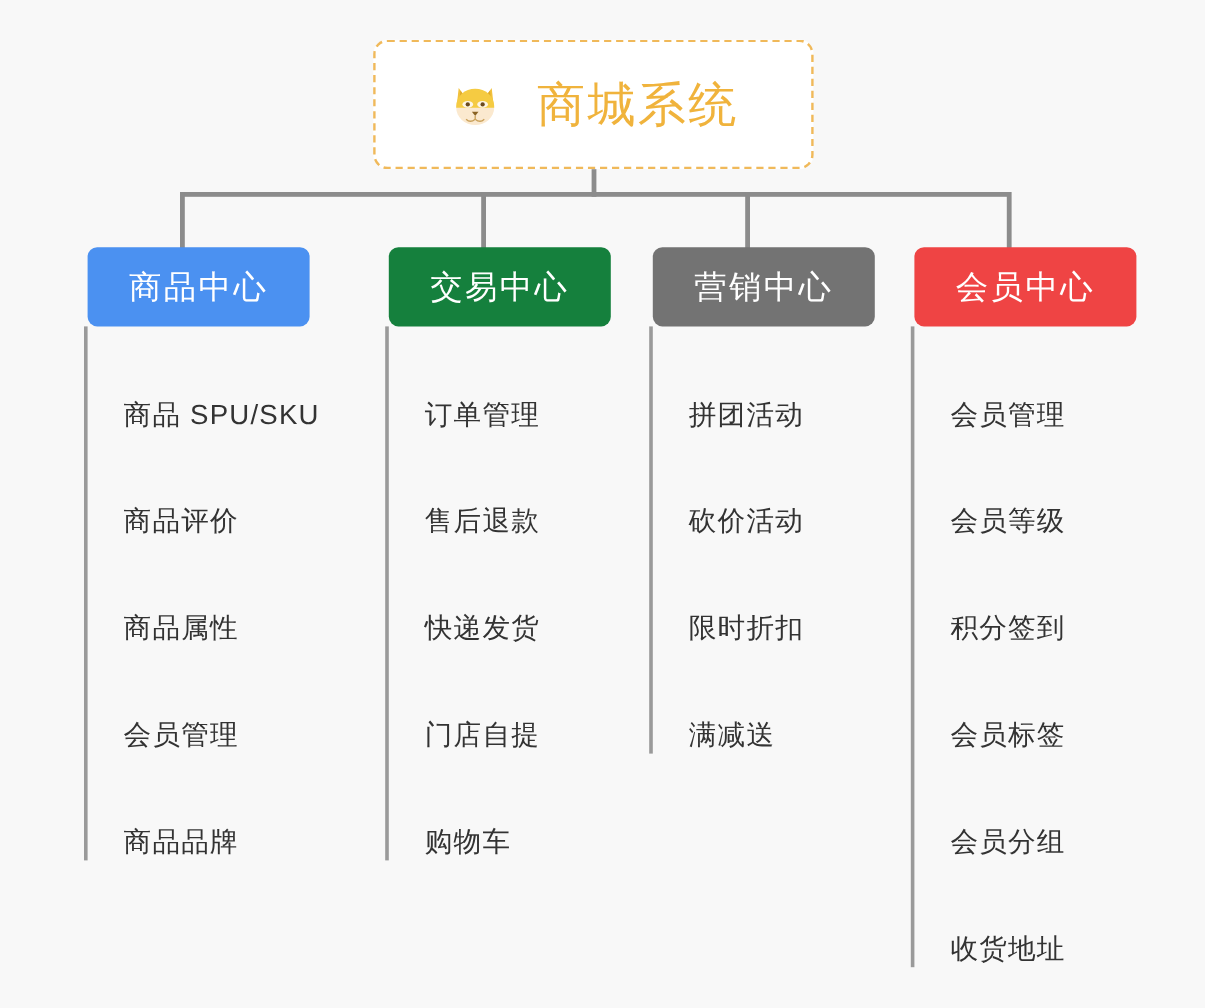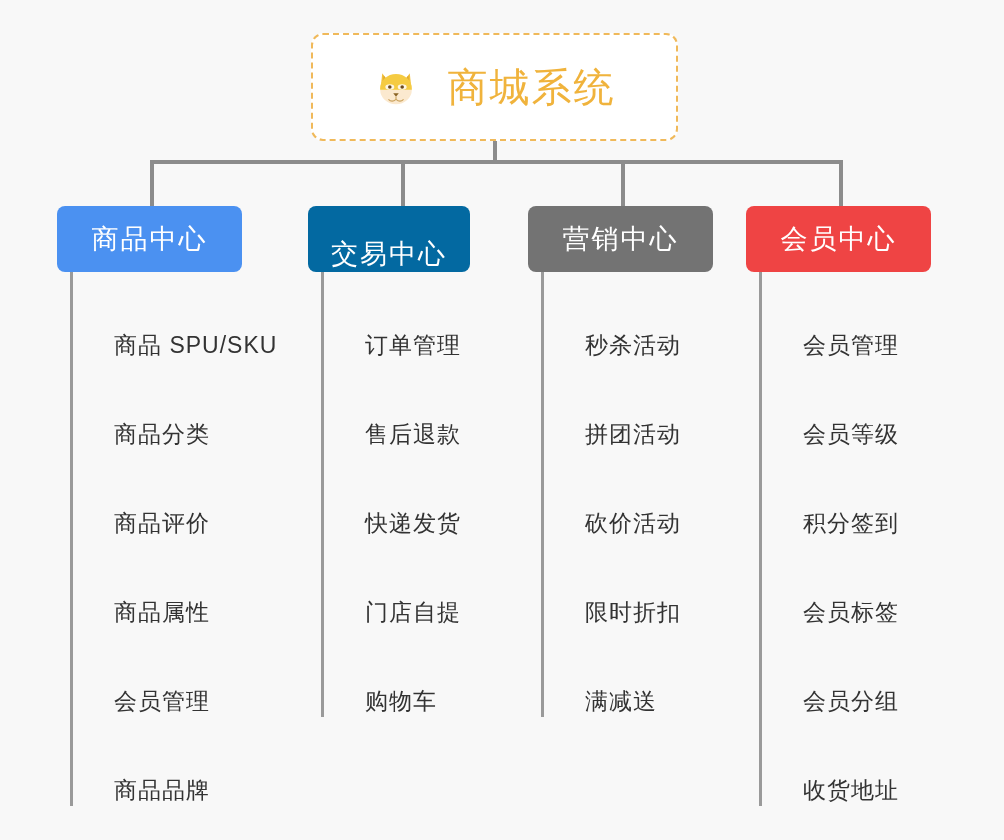--- a/index.html
+++ b/index.html
@@ -84,20 +84,21 @@
     box-sizing: border-box;
     height: 66px;
     border-radius: 8px;
     display: flex;
     align-items: center;
     justify-content: center;
     color: #ffffff;
     font-size: 27px;
     letter-spacing: 2px;
     white-space: nowrap;
+    margin-left: 16px;
   }
 
   
   .leaf-list {
     position: relative;
     margin-left: 13px;
     border-left: 3px solid #9a9a9a;
     padding-top: 0;
   }
   .leaf-item {
@@ -116,21 +117,20 @@
     bottom: 0;
     height: 2px;
     background: #a8a8a8;
   }
   .leaf-label {
     font-size: 23px;
     color: #333333;
     white-space: nowrap;
     line-height: 1.1;
     letter-spacing: 1px;
-    margin-left: 11px;
   }
 </style>
 <style>.column:nth-of-type(1) .leaf-item:nth-child(1)::after{width:208px;}.column:nth-of-type(1) .leaf-item:nth-child(2)::after{width:157px;}.column:nth-of-type(1) .leaf-item:nth-child(3)::after{width:157px;}.column:nth-of-type(1) .leaf-item:nth-child(4)::after{width:157px;}.column:nth-of-type(1) .leaf-item:nth-child(5)::after{width:157px;}.column:nth-of-type(1) .leaf-item:nth-child(6)::after{width:157px;}.column:nth-of-type(2) .leaf-item:nth-child(1)::after{width:157px;}.column:nth-of-type(2) .leaf-item:nth-child(2)::after{width:157px;}.column:nth-of-type(2) .leaf-item:nth-child(3)::after{width:157px;}.column:nth-of-type(2) .leaf-item:nth-child(4)::after{width:157px;}.column:nth-of-type(2) .leaf-item:nth-child(5)::after{width:134px;}.column:nth-of-type(2) .leaf-item:nth-child(6)::after{width:157px;}.column:nth-of-type(3) .leaf-item:nth-child(1)::after{width:157px;}.column:nth-of-type(3) .leaf-item:nth-child(2)::after{width:157px;}.column:nth-of-type(3) .leaf-item:nth-child(3)::after{width:157px;}.column:nth-of-type(3) .leaf-item:nth-child(4)::after{width:157px;}.column:nth-of-type(3) .leaf-item:nth-child(5)::after{width:157px;}.column:nth-of-type(3) .leaf-item:nth-child(6)::after{width:134px;}.column:nth-of-type(4) .leaf-item:nth-child(1)::after{width:157px;}.column:nth-of-type(4) .leaf-item:nth-child(2)::after{width:157px;}.column:nth-of-type(4) .leaf-item:nth-child(3)::after{width:157px;}.column:nth-of-type(4) .leaf-item:nth-child(4)::after{width:157px;}.column:nth-of-type(4) .leaf-item:nth-child(5)::after{width:157px;}.column:nth-of-type(4) .leaf-item:nth-child(6)::after{width:157px;}</style></head>
 <body style="background: rgb(248, 248, 248);">
 
 <div id="mindmap">
 
   <div class="root-node" style="border-color: rgb(240, 185, 90); background: rgb(255, 255, 255);">
     <span class="root-emoji">
       <svg width="44" height="44" viewBox="0 0 64 64" aria-hidden="true">
@@ -162,39 +162,36 @@
 
   <div class="column" style="left:57px;width:210px">
     <div class="cat-box" style="width: 185px; background: rgb(75, 145, 241);">
       <span>商品中心</span>
     </div>
     <div class="leaf-list">
       <div class="leaf-item" style="--rule: 208px;">
           <span class="leaf-label">商品 SPU/SKU</span>
         </div>
       <div class="leaf-item" style="--rule: 157px;">
-          <span class="leaf-label">商品分类</span>
-        </div>
-      <div class="leaf-item" style="--rule: 157px;">
           <span class="leaf-label">商品评价</span>
         </div>
       <div class="leaf-item" style="--rule: 157px;">
           <span class="leaf-label">商品属性</span>
         </div>
       <div class="leaf-item" style="--rule: 157px;">
           <span class="leaf-label">会员管理</span>
         </div>
       <div class="leaf-item" style="--rule: 157px;">
           <span class="leaf-label">商品品牌</span>
         </div>
     </div>
   </div>
 
   <div class="column" style="left:308px;width:210px">
-    <div class="cat-box" style="width: 162px; background: #0369a1; align-items: flex-end;">
+    <div class="cat-box" style="width: 185px; background: #15803d;">
       <span>交易中心</span>
     </div>
     <div class="leaf-list">
       <div class="leaf-item" style="--rule: 157px;">
           <span class="leaf-label">订单管理</span>
         </div>
       <div class="leaf-item" style="--rule: 157px;">
           <span class="leaf-label">售后退款</span>
         </div>
       <div class="leaf-item" style="--rule: 157px;">
@@ -208,23 +205,20 @@
         </div>
     </div>
   </div>
 
   <div class="column" style="left:528px;width:210px">
     <div class="cat-box" style="width: 185px; background: #737373;">
       <span>营销中心</span>
     </div>
     <div class="leaf-list">
       <div class="leaf-item" style="--rule: 157px;">
-          <span class="leaf-label">秒杀活动</span>
-        </div>
-      <div class="leaf-item" style="--rule: 157px;">
           <span class="leaf-label">拼团活动</span>
         </div>
       <div class="leaf-item" style="--rule: 157px;">
           <span class="leaf-label">砍价活动</span>
         </div>
       <div class="leaf-item" style="--rule: 157px;">
           <span class="leaf-label">限时折扣</span>
         </div>
       <div class="leaf-item" style="--rule: 134px;">
           <span class="leaf-label">满减送</span>

